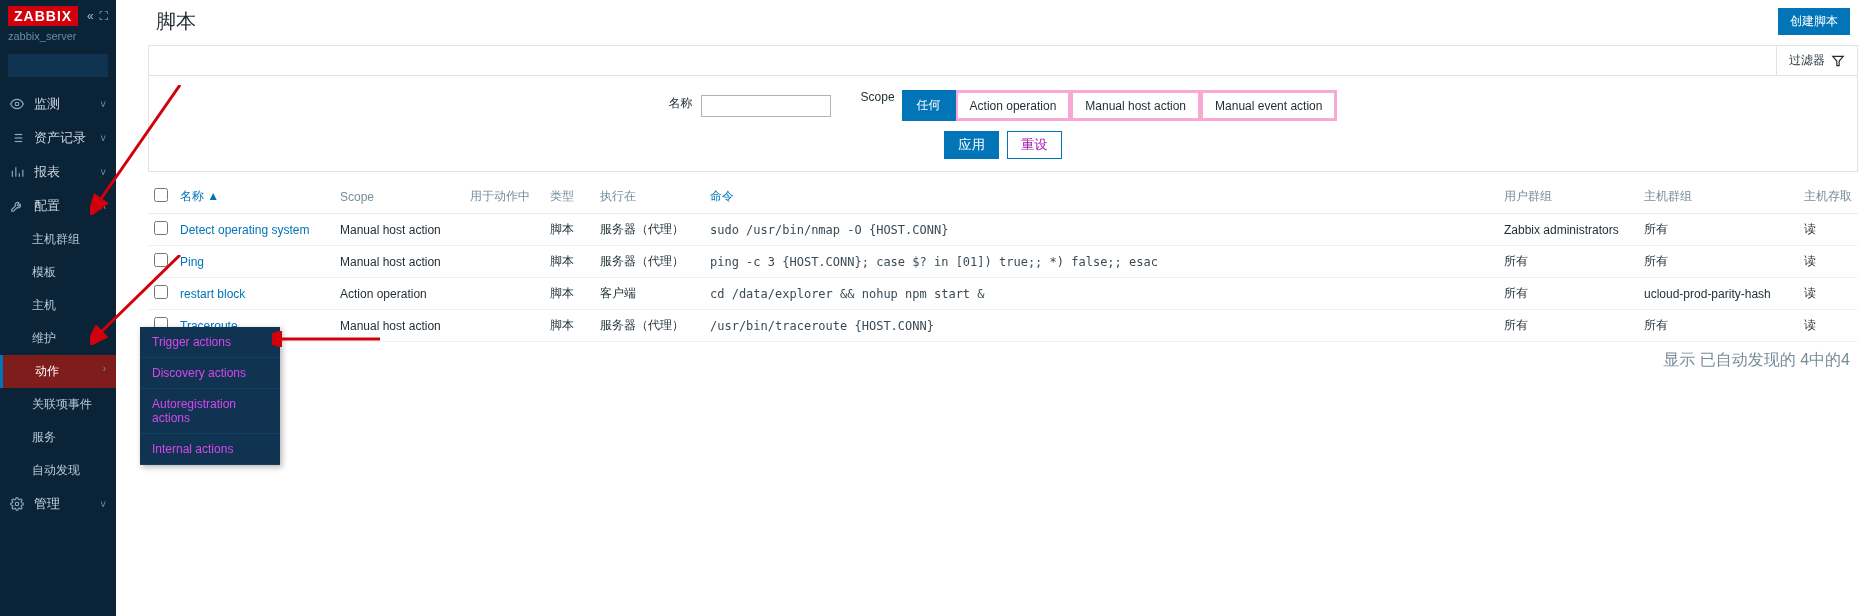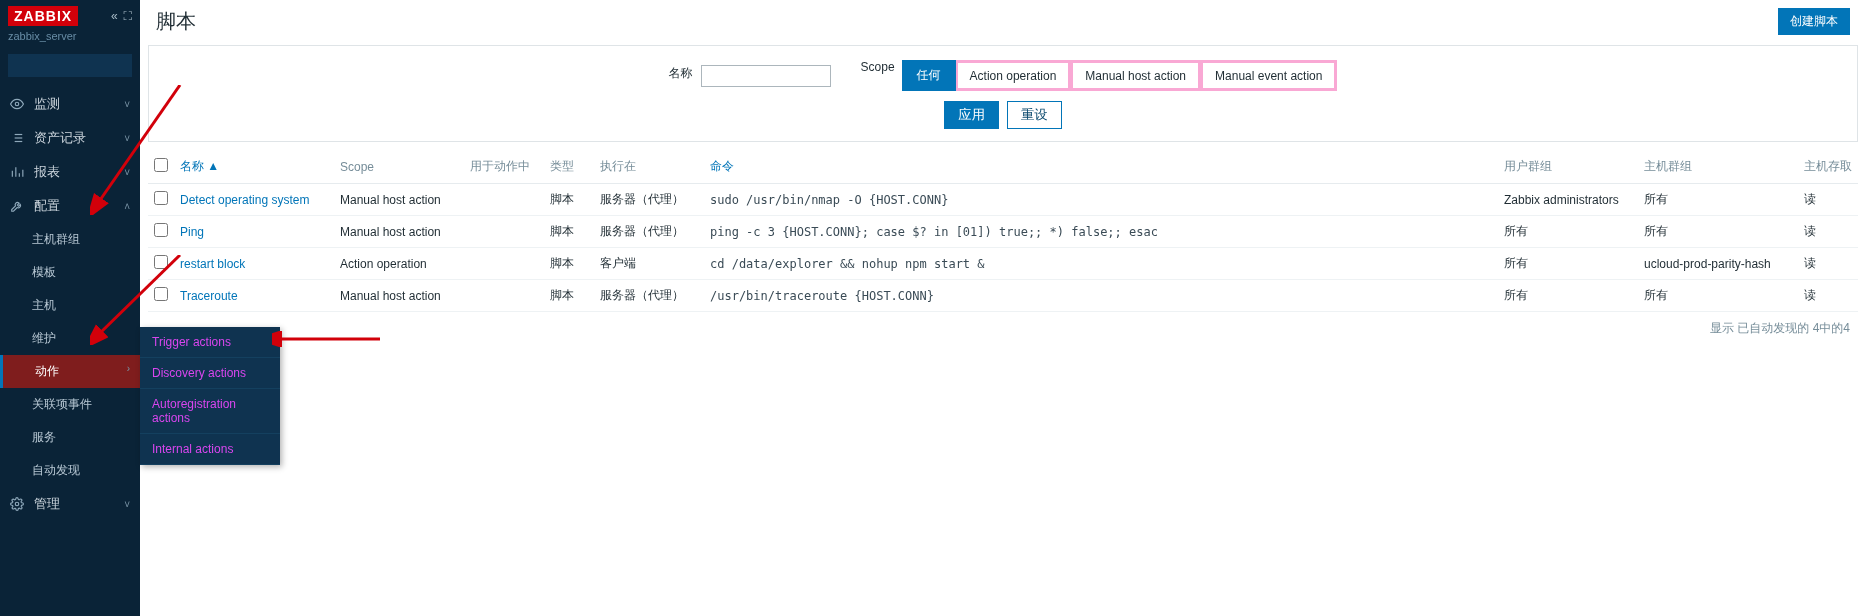--- a/index.html
+++ b/index.html
@@ -1,19 +1,19 @@
 <!DOCTYPE html>
 <html><head>
 <meta charset="utf-8">
 <style>
 * { margin:0; padding:0; box-sizing:border-box; }
 body { font-family:Arial,"Microsoft YaHei",sans-serif; font-size:12px; background:#fff; color:#1f2c33; width:1866px; height:616px; overflow:hidden; position:relative; }
 
 
-.sidebar { position:absolute; left:0; top:0; width:140px; height:616px; background:#0a2337; color:#cbd4dc; }
+.sidebar { position:absolute; left:0; top:0; width:116px; height:616px; background:#0a2337; color:#cbd4dc; }
 .logo-row { display:flex; align-items:center; padding:6px 8px 2px 8px; }
 .logo { background:#d2000a; color:#fff; font-weight:bold; letter-spacing:1px; padding:2px 6px; font-size:14px; }
 .collapse-ic { margin-left:auto; color:#a9bcc8; font-size:12px; display:flex; gap:6px; }
 .server-name { color:#688ca5; font-size:11px; padding:2px 8px 8px 8px; }
 .search-box { margin:4px 8px 10px 8px; background:#0f3350; display:flex; align-items:center; padding:4px 6px; }
 .search-box input { flex:1; background:transparent; border:none; outline:none; color:#cbd4dc; }
 .search-ic { color:#a9bcc8; }
 .nav { list-style:none; }
 .nav-item { display:flex; align-items:center; padding:8px 10px; cursor:pointer; font-size:13px; }
 .nav-item .ic { width:18px; margin-right:6px; color:#8fa9bb; display:inline-block; text-align:center; }
@@ -39,31 +39,31 @@
 .filter-body { padding:14px 0 12px 0; background:#fff; }
 .filter-row { display:flex; justify-content:center; align-items:center; gap:30px; margin-bottom:10px; }
 .filter-field { display:flex; align-items:flex-start; gap:8px; }
 .filter-field label { color:#1f2c33; }
 .filter-field input { border:1px solid #acb6bc; padding:3px 5px; width:130px; height:22px; }
 .seg { display:flex; }
 .seg button { border:3px solid #f9a8d4; background:#fff; padding:4px 12px; font-size:12px; cursor:pointer; margin-left:-1px; color:#1f2c33; }
 .seg button.active { background:#0275b8; color:#fff; border-color:#0275b8; z-index:1; position:relative; }
 .filter-actions { display:flex; justify-content:center; gap:8px; }
 .btn-primary { background:#0275b8; color:#fff; border:none; padding:5px 14px; cursor:pointer; }
-.btn-secondary { background:#fff; color:#0c4a6e; border:1px solid #0275b8; padding:4px 13px; cursor:pointer; }
+.btn-secondary { background:#fff; color:#a21caf; border:1px solid #0275b8; padding:4px 13px; cursor:pointer; }
 
 .table { width:calc(100% - 16px); margin:8px 8px 0 8px; border-collapse:collapse; }
 .table th { text-align:left; font-weight:normal; color:#768d99; padding:8px 6px; border-bottom:1px solid #e6ebee; font-size:12px; }
 .table th.sortable { color:#0275b8; cursor:pointer; }
 .table td { padding:7px 6px; border-bottom:1px solid #eef2f4; font-size:12px; vertical-align:middle; }
 .table td a { color:#0275b8; text-decoration:none; }
 .table td .cmd { font-family:Consolas,monospace; color:#3a4b56; }
 .table input[type=checkbox] { width:14px; height:14px; }
 
-.summary { text-align:right; padding:8px 16px; color:#768d99; font-size:12px; }
+.summary { text-align:right; padding:8px 16px; color:#768d99; font-size:16px; }
 
 
 .arrow { position:absolute; z-index:100; pointer-events:none; }
 
 
 svg { display:block; }
 </style>
 </head>
 <body>
 
@@ -164,20 +164,30 @@
   <div class="flyout-item">Internal actions</div>
 </div>
 
 <div class="main">
   <div class="header">
     <h1>脚本</h1>
     <button class="create-btn">创建脚本</button>
   </div>
 
   <div class="filter-bar">
+    <div class="filter-tab">
+      <div class="filter-tab-btn">
+        <span>过滤器</span>
+        <span>
+            <svg width="14" height="14" viewBox="0 0 24 24" fill="none" stroke="#1f2c33" stroke-width="2">
+              <polygon points="3 4 21 4 14 12 14 20 10 20 10 12 3 4"></polygon>
+            </svg>
+          </span>
+      </div>
+    </div>
     <div class="filter-body">
       <div class="filter-row">
         <div class="filter-field">
           <label>名称</label>
           <input type="text" value="" style="">
         </div>
         <div class="filter-field">
           <label>Scope</label>
           <div class="seg">
             <button class="active">任何</button>

